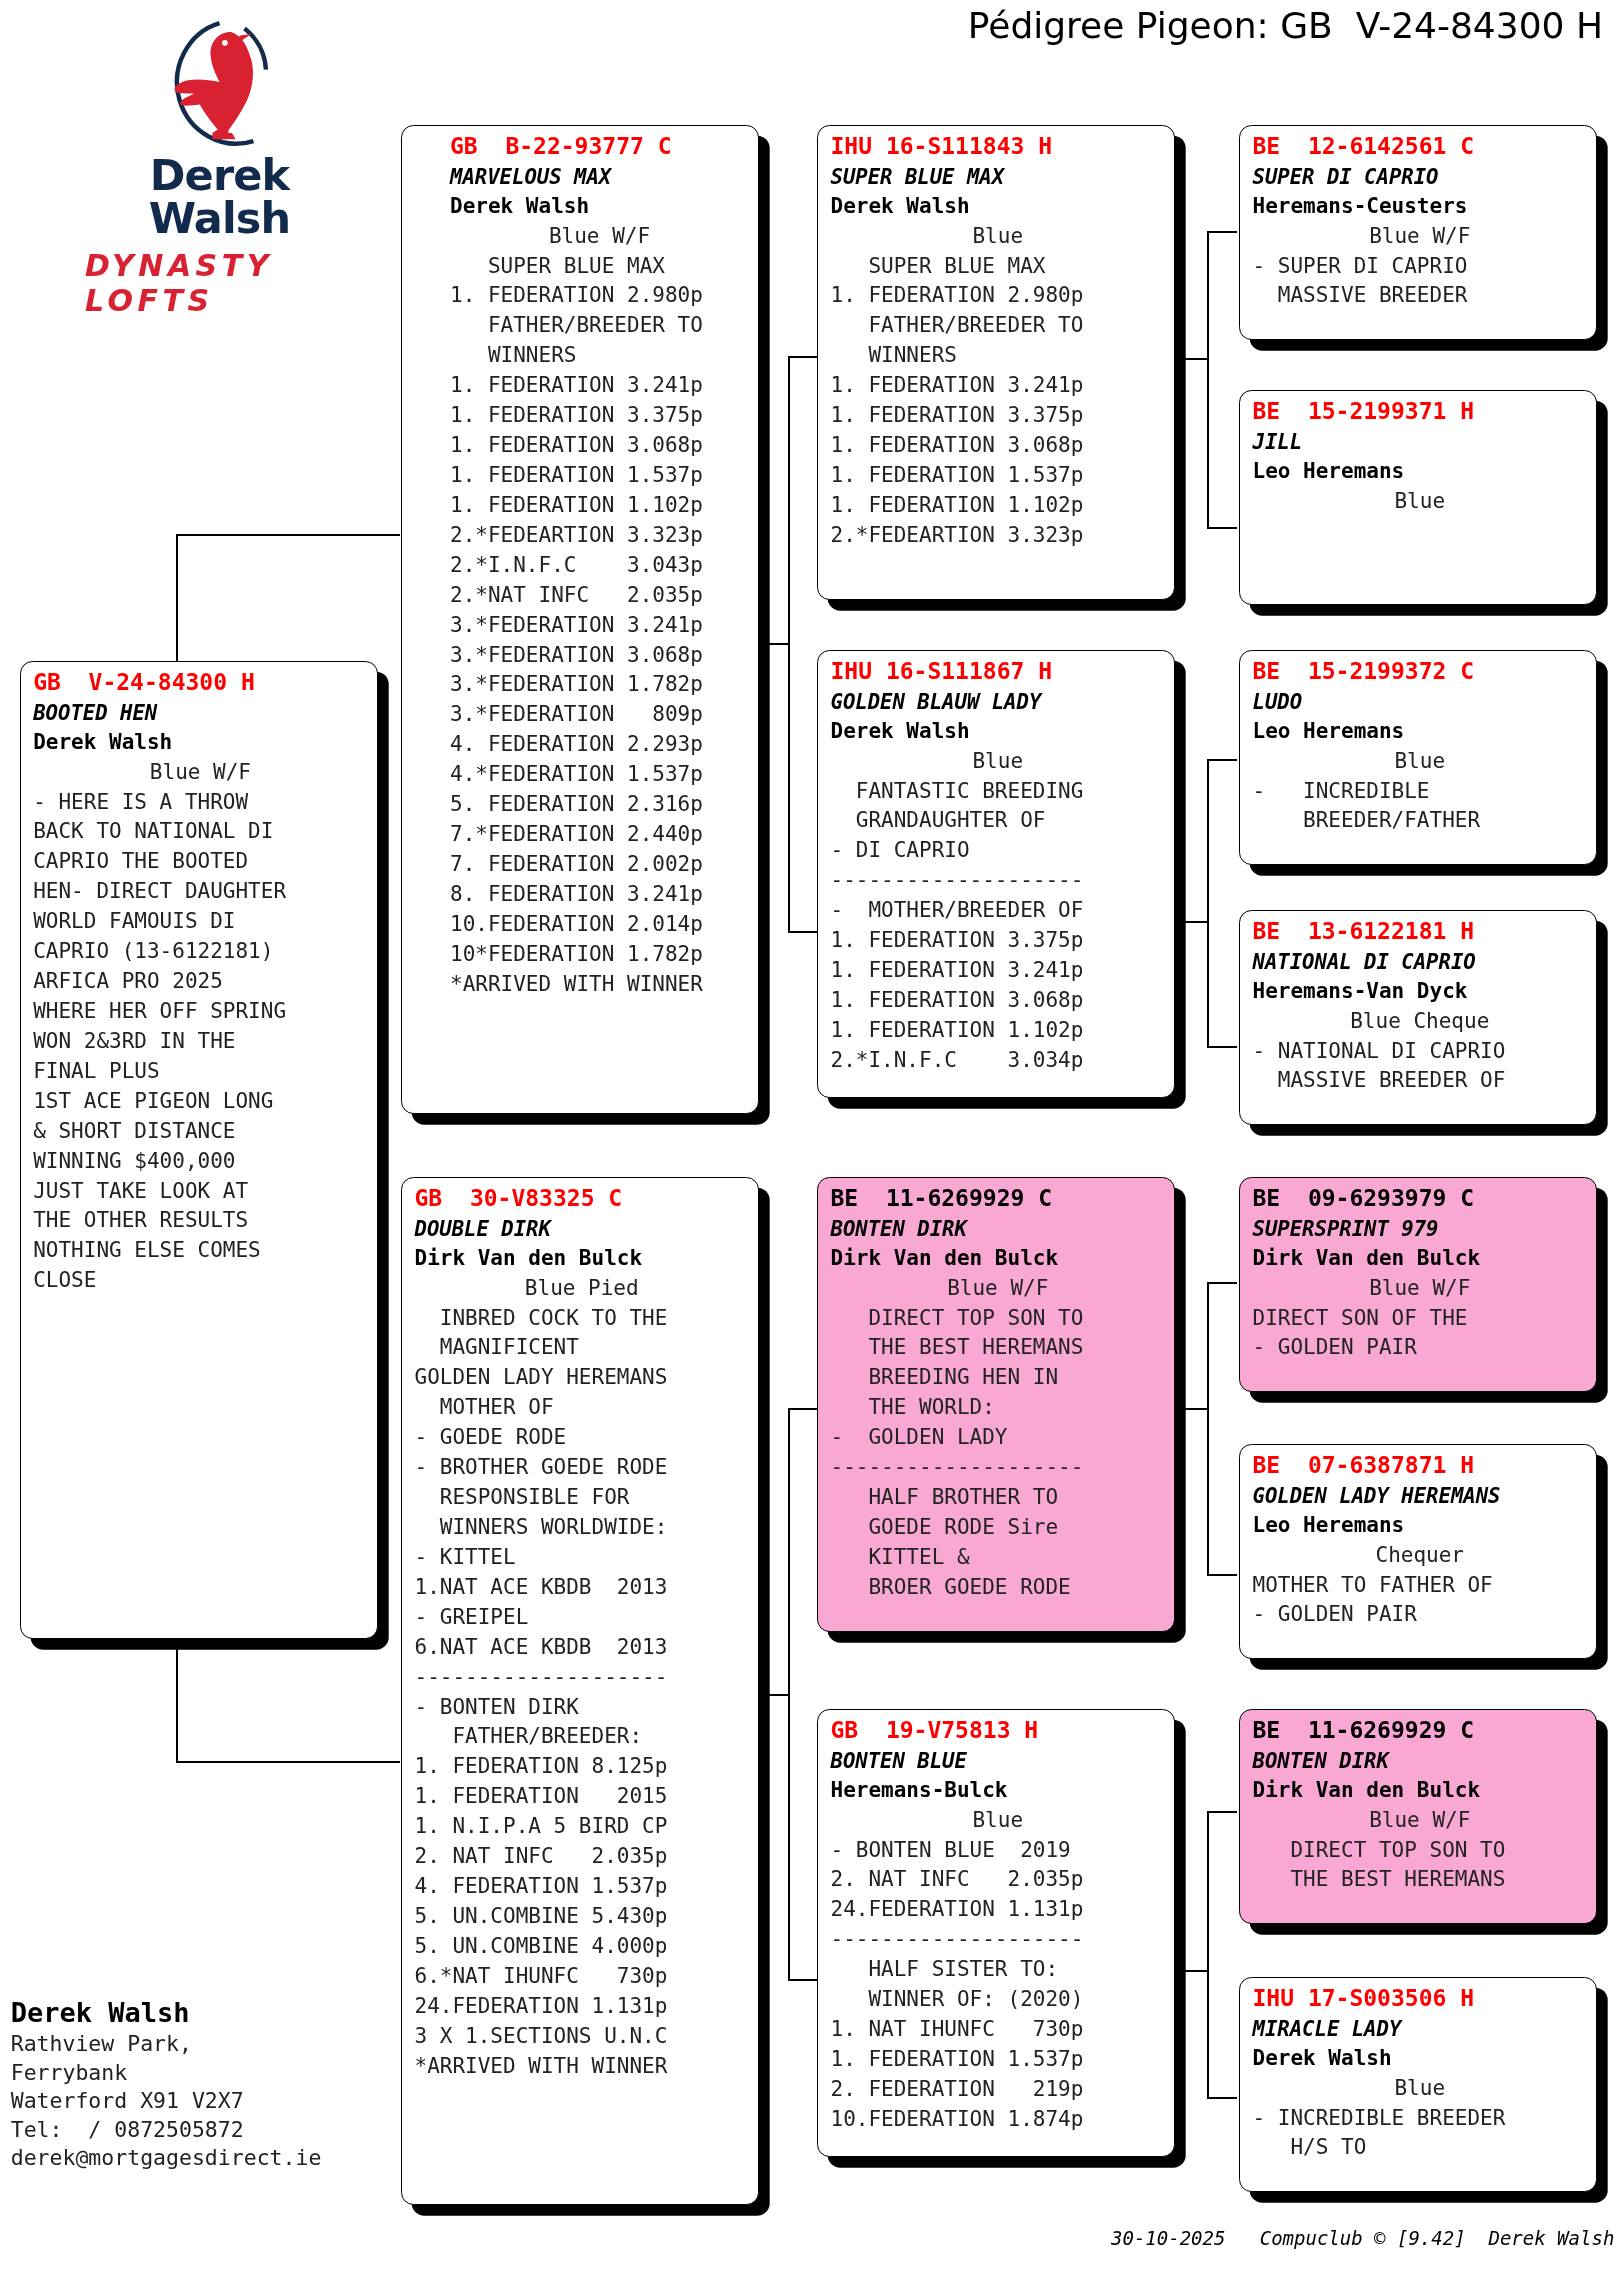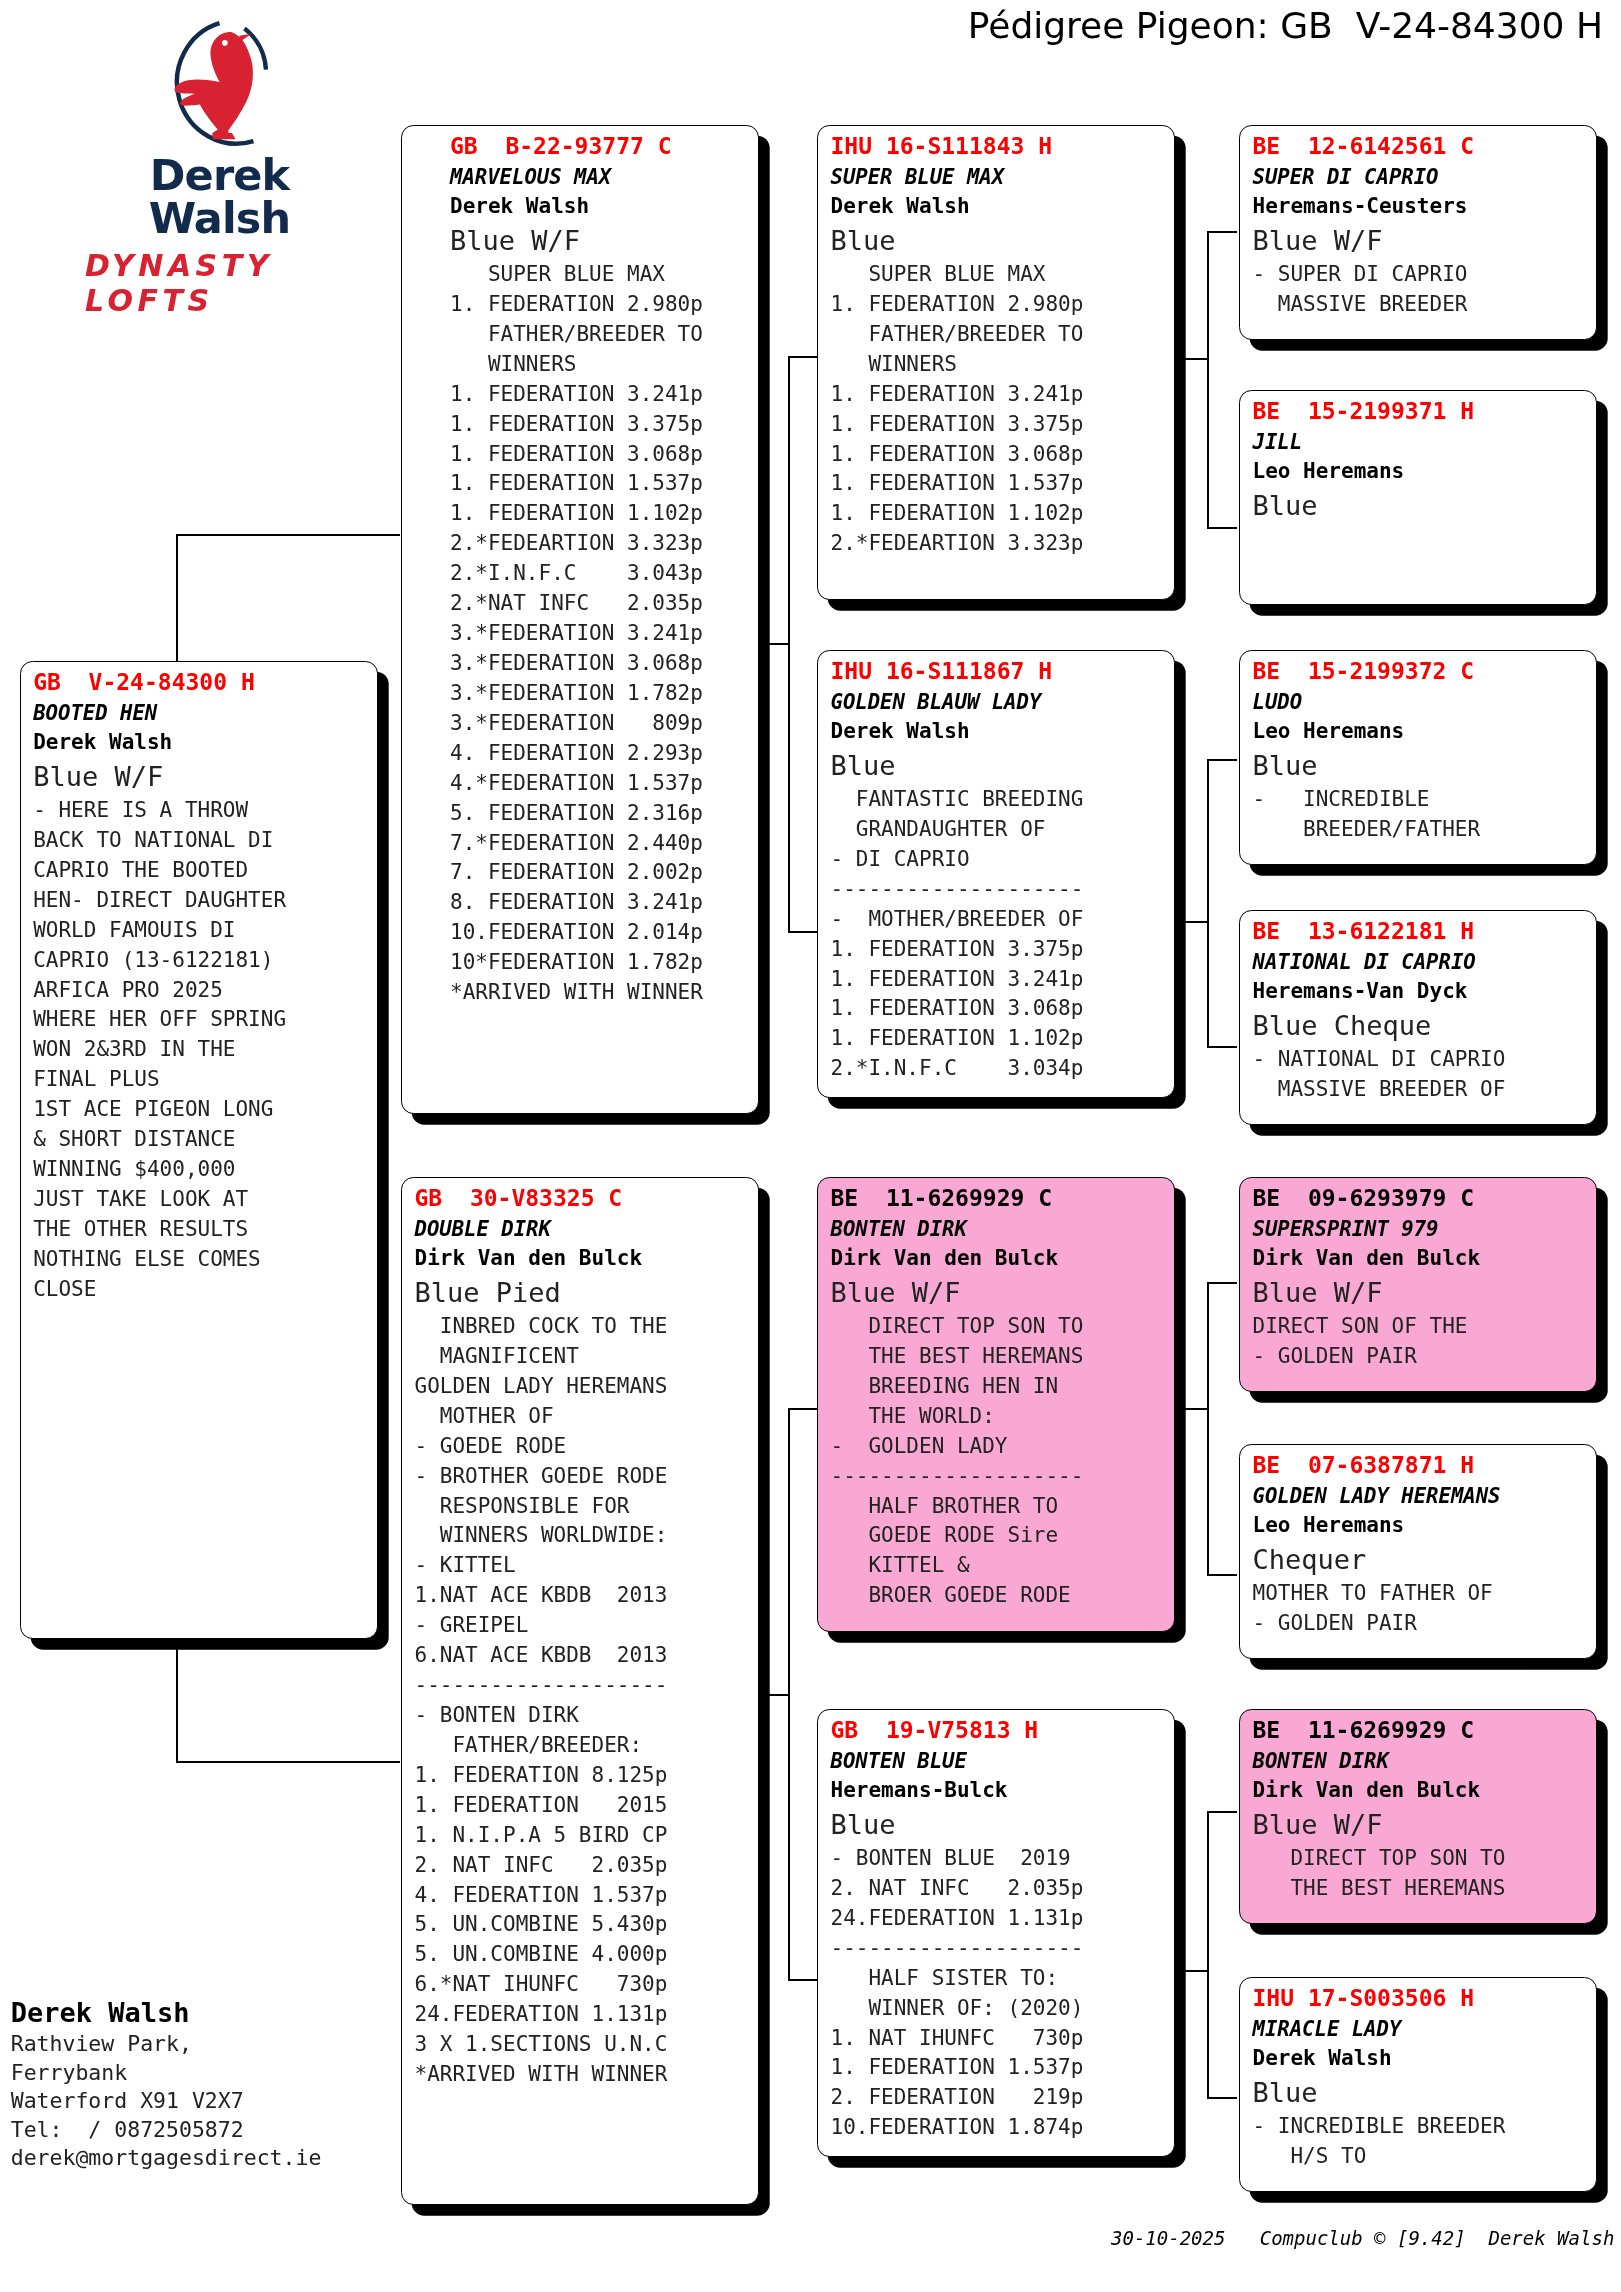--- a/index.html
+++ b/index.html
@@ -44,21 +44,21 @@
   .ring{
     color:#ff0000;font-weight:bold;font-size:23px;letter-spacing:0px;
     white-space:pre;line-height:1.36;
   }
   .card.pink .ring{color:#000000;}
   .nick{
     font-weight:bold;font-style:italic;font-size:20.6px;white-space:pre;
     line-height:1.42;color:#000;
   }
   .owner{font-weight:bold;font-size:21px;white-space:pre;line-height:1.42;color:#000;}
-  .color{font-size:27px;white-space:pre;line-height:1.42;color:#222;}
+  .color{font-size:21px;white-space:pre;line-height:1.42;color:#222;text-align:center;}
   .line{font-size:21px;white-space:pre;line-height:1.425;color:#222;}
   
   #addr{position:absolute;left:10.7px;top:1995px;}
   #addr .name{font-weight:bold;font-size:27px;color:#000;line-height:1.3;}
   #addr .l{font-size:21.5px;color:#222;line-height:1.33;white-space:pre;}
   #credit{
     position:absolute;left:1111px;top:2227px;
     font-style:italic;font-size:19px;color:#000;white-space:pre;
   }
 </style>

